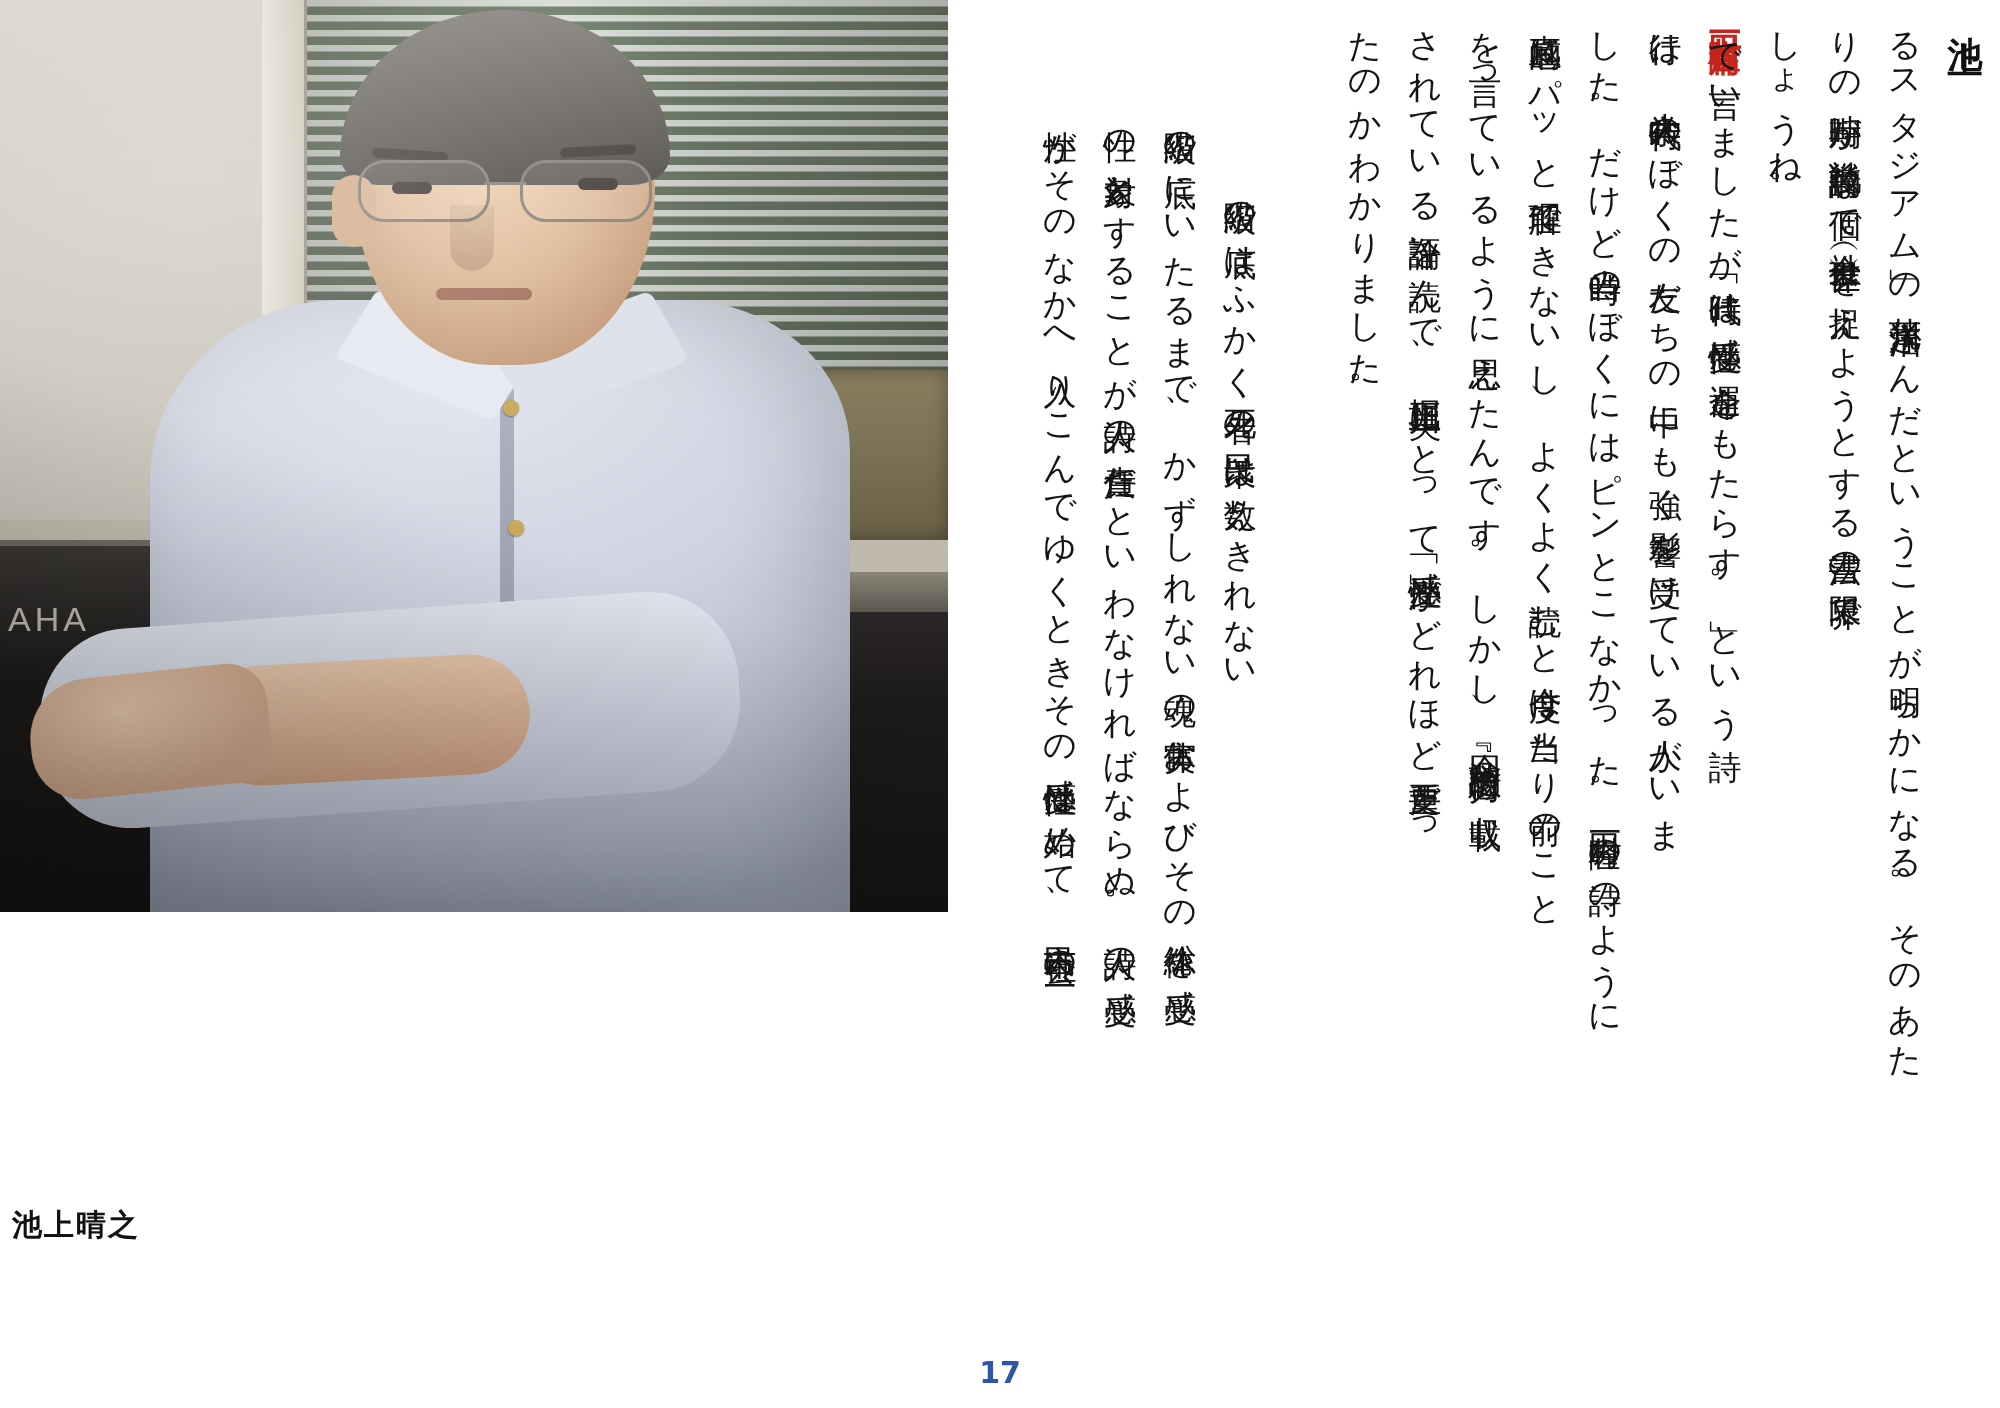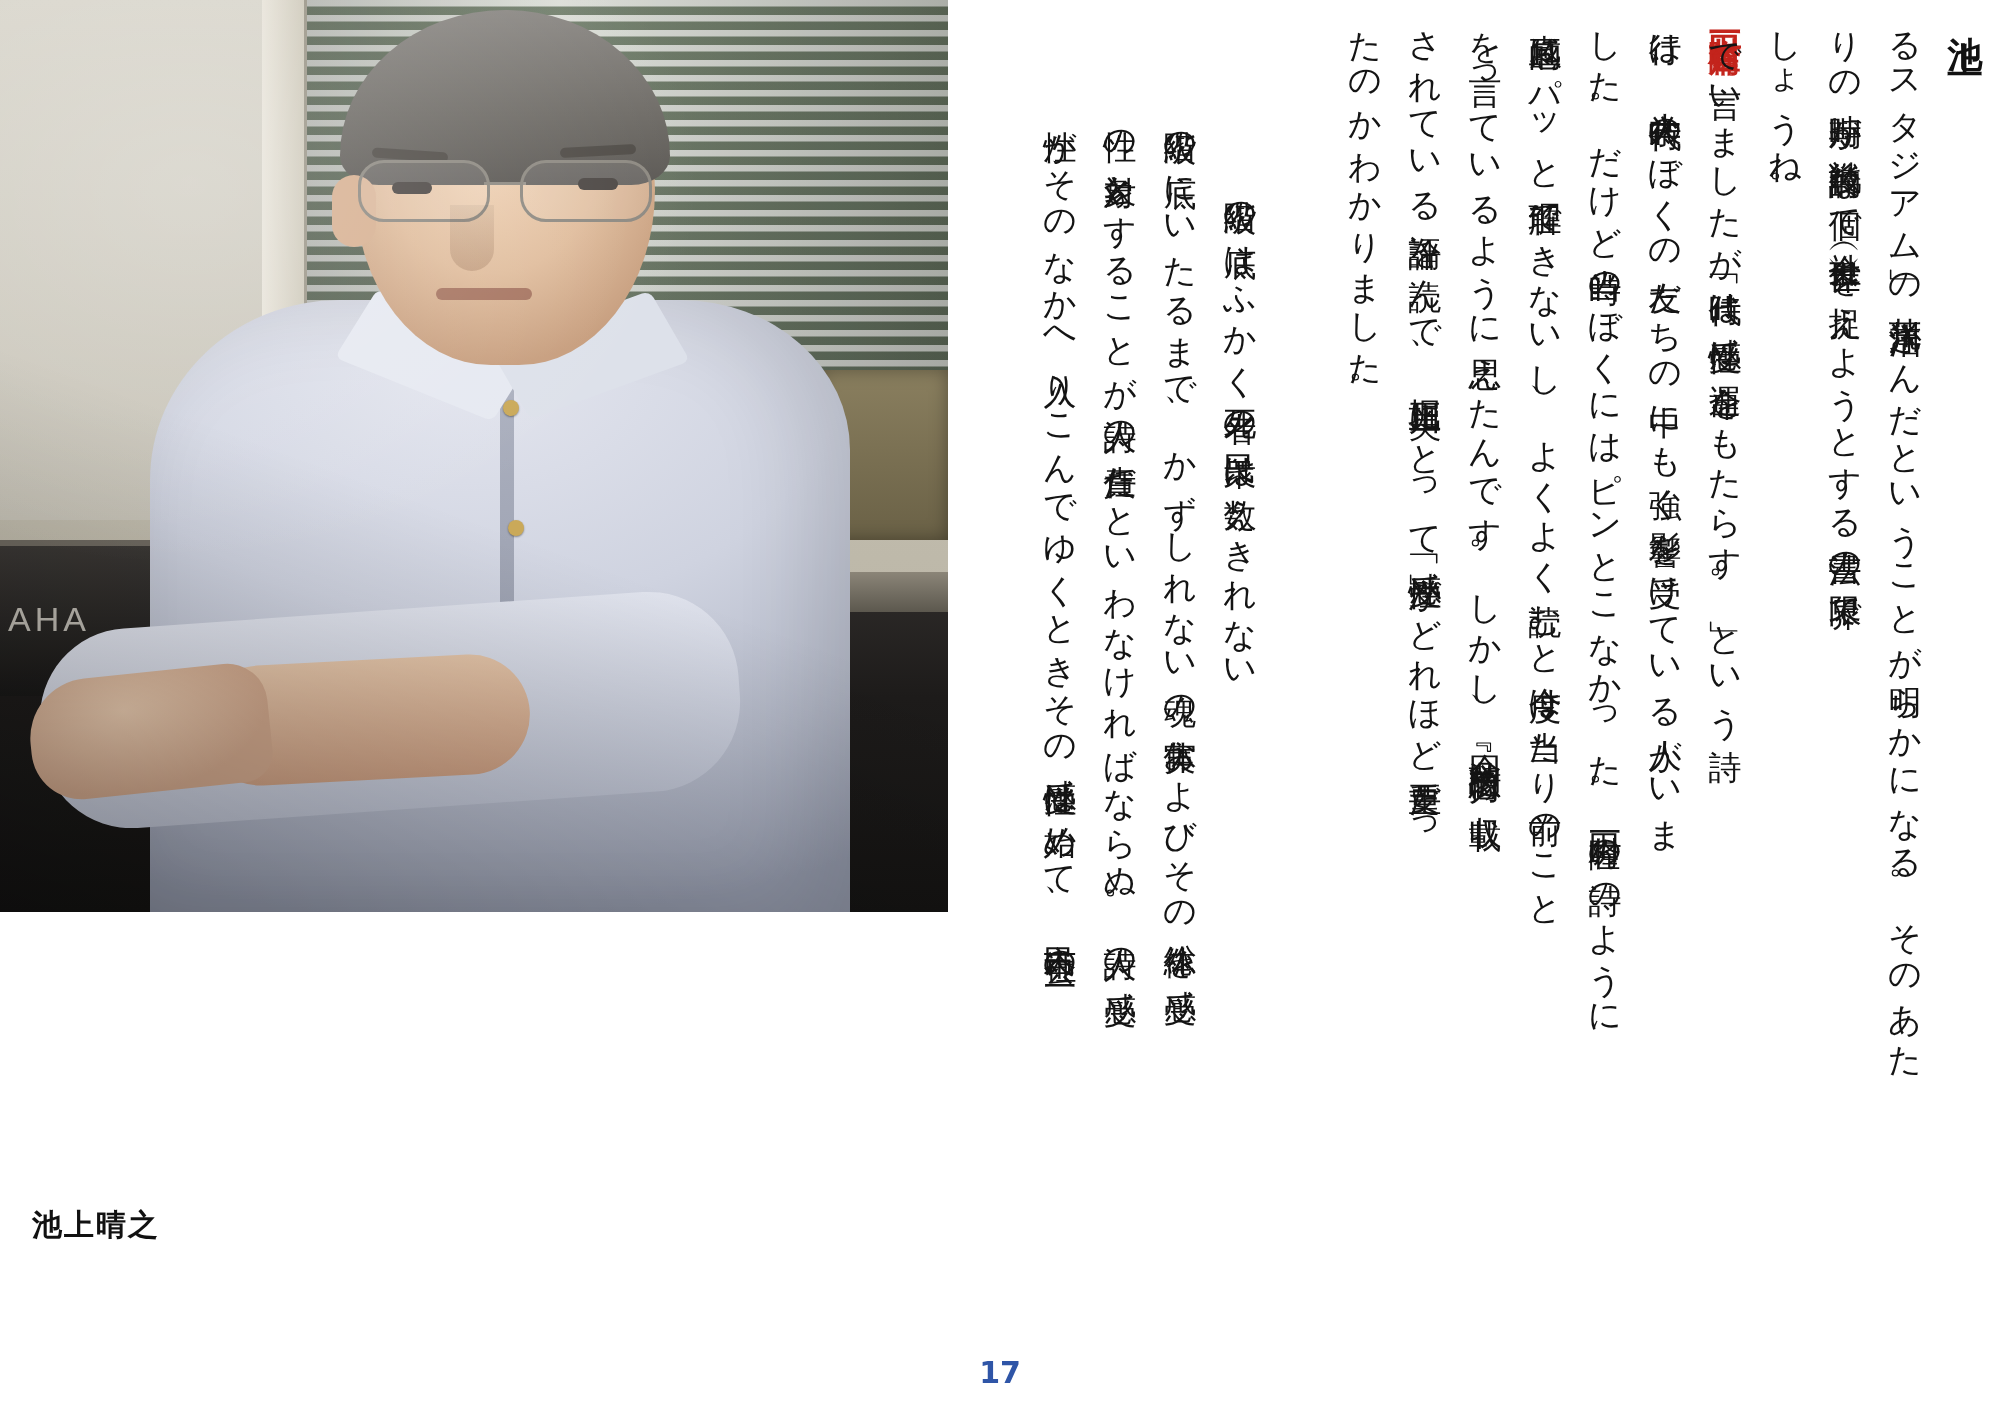--- a/index.html
+++ b/index.html
@@ -243,21 +243,21 @@
     inset: 0;
     background:
       radial-gradient(90% 70% at 20% 20%, rgba(255,255,255,.22), rgba(0,0,0,0) 60%),
       linear-gradient(200deg, rgba(0,0,0,0) 55%, rgba(0,0,0,.30) 100%);
     pointer-events: none;
   }
 
   
   .photo-caption {
     position: absolute;
-    left: 32px;
+    left: 12px;
     top: 1205px;
     font-size: 30px;
     font-weight: 700;
     letter-spacing: 2px;
     color: #111;
     font-family: "DejaVu Serif", serif;
   }
 
   
   .vtext-area {

